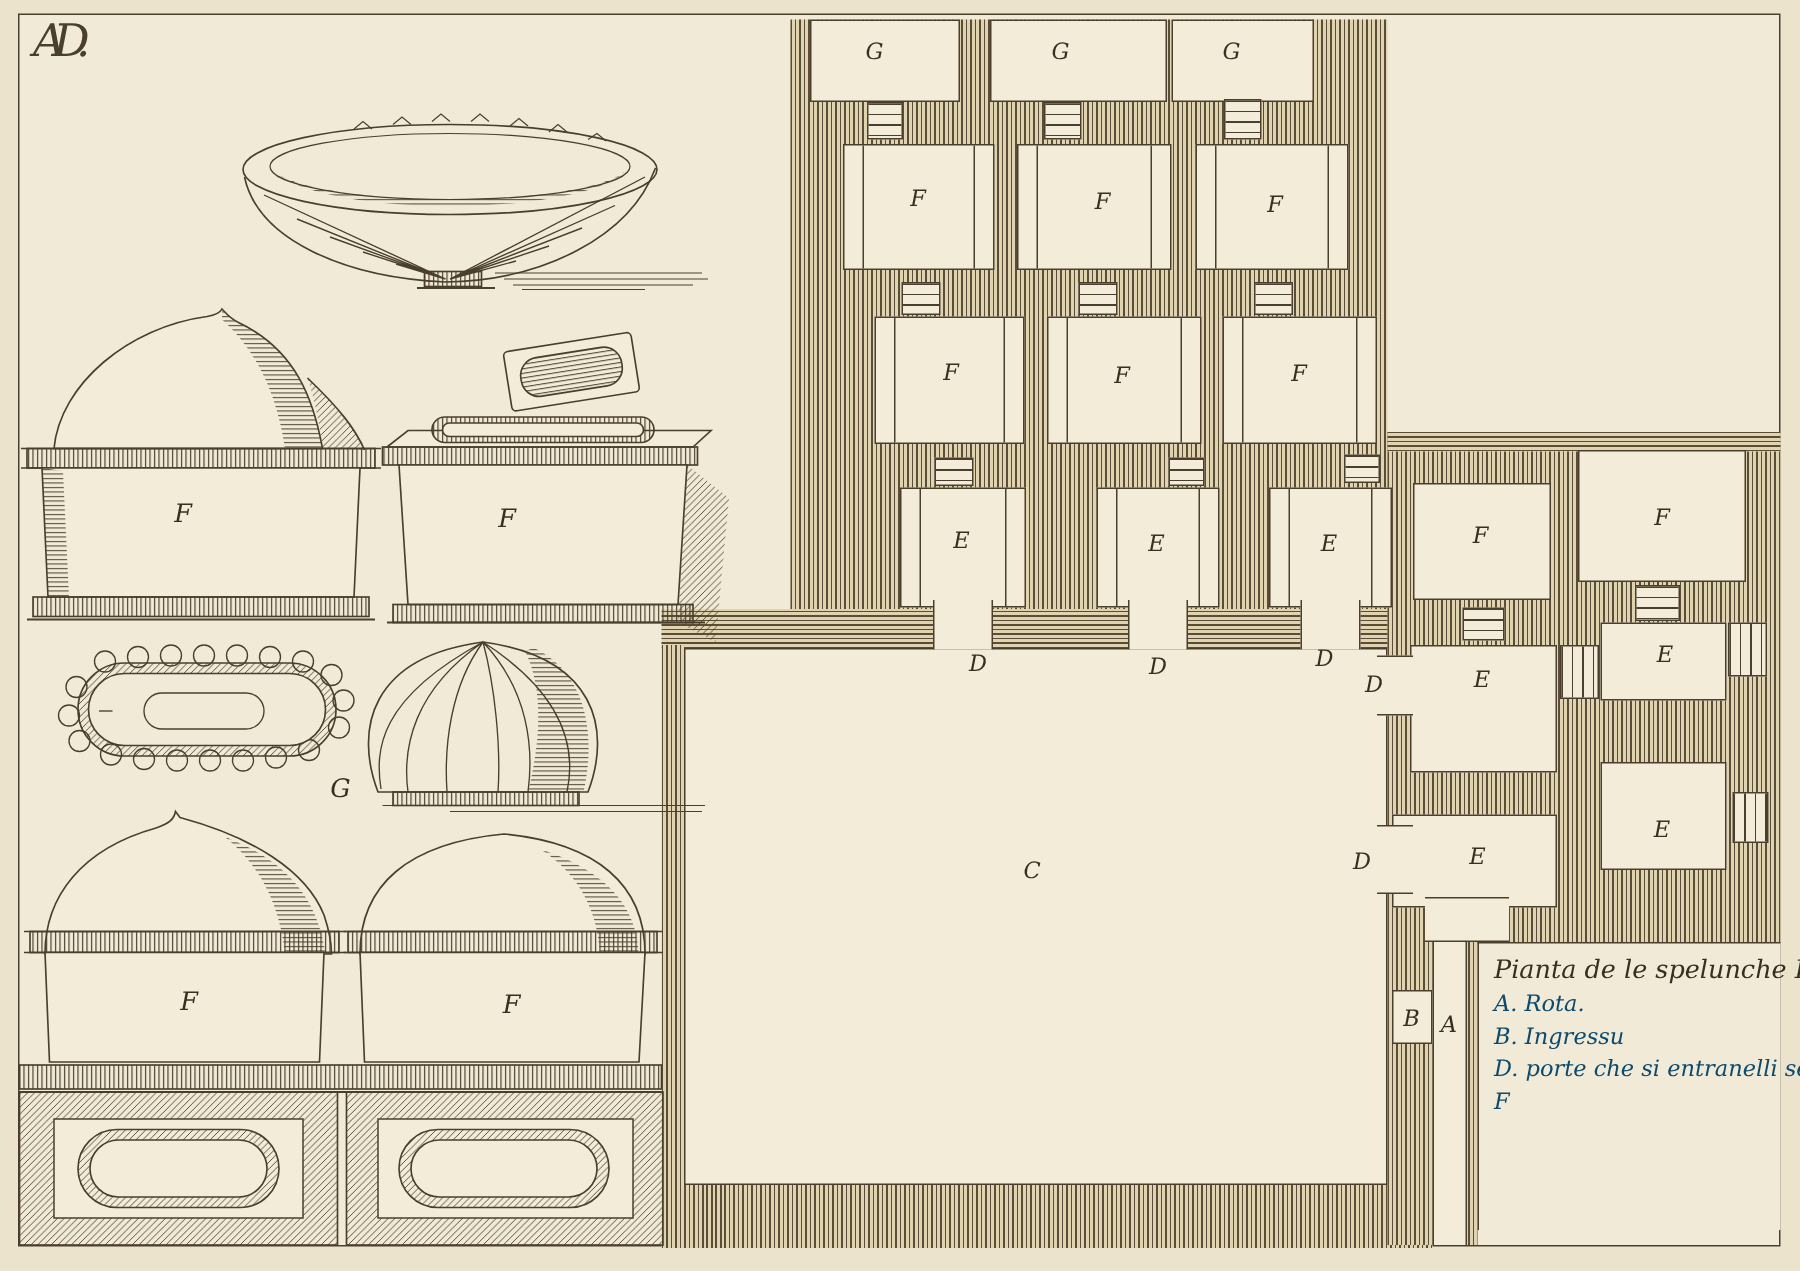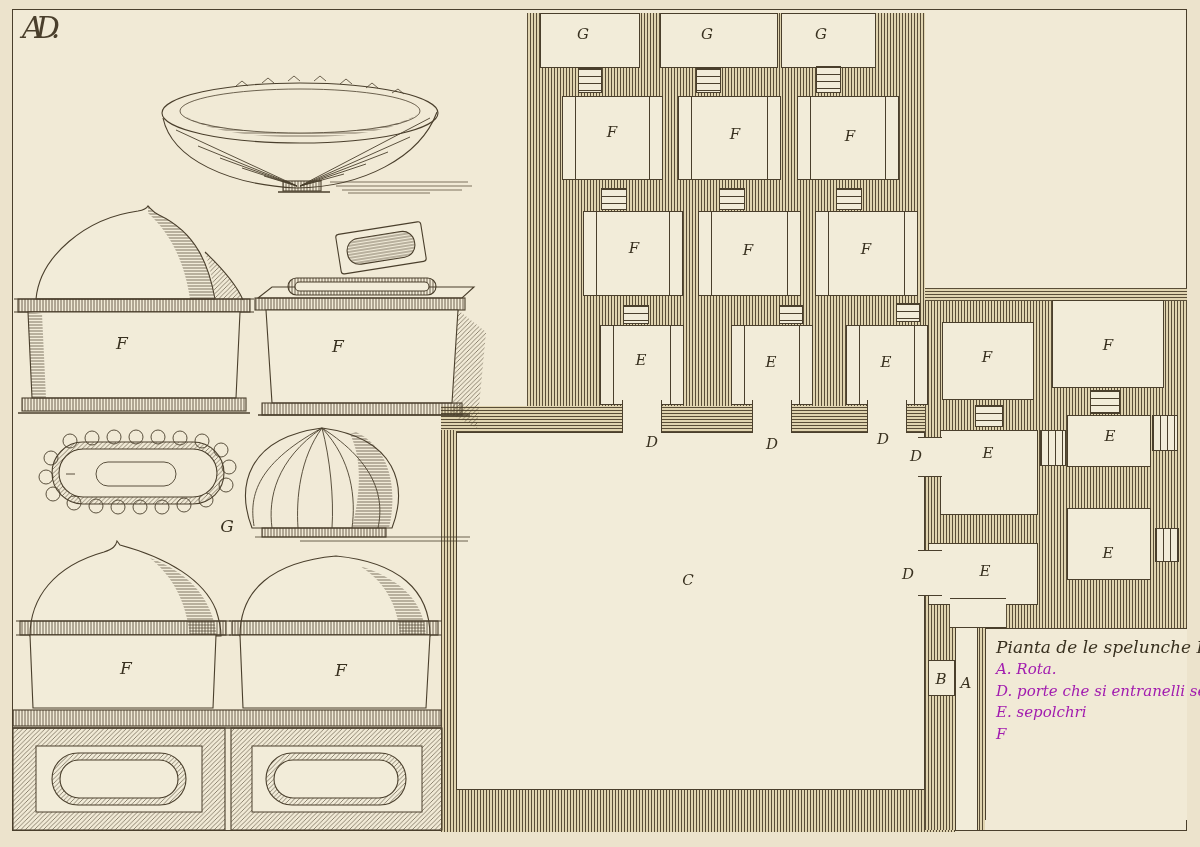--- a/index.html
+++ b/index.html
@@ -24,21 +24,21 @@
   .gaph{background:#f2ecd9;border-top:1px solid #4a3f2c;border-bottom:1px solid #4a3f2c;box-sizing:border-box;}
   .plan-letter{position:absolute;transform:translate(-50%,-50%);
         font:italic 15px "DejaVu Serif",serif;color:#38301f;}
   .fig-letter{font-size:17px;}
   #monogram{position:absolute;left:22px;top:10px;font:italic 30px "DejaVu Serif",serif;
         letter-spacing:-8px;color:#4a3f2c;}
   #legend-box{position:absolute;left:985px;top:628px;width:202px;height:192px;
         background:#f1ead6;border-top:1px solid #4a3f2c;border-left:1px solid #4a3f2c;
         box-sizing:border-box;padding:6px 0 0 10px;}
   .legend-title{font:italic 17px/24px "DejaVu Serif",serif;color:#38301f;white-space:nowrap;}
-  .legend-line{font:italic 15px/21.5px "DejaVu Serif",serif;color:#a21caf;white-space:nowrap;}
+  .legend-line{font:italic 15px/21.5px "DejaVu Serif",serif;color:#0c4a6e;white-space:nowrap;}
   svg{position:absolute;left:0;top:0;pointer-events:none;}
 </style>
 </head>
 <body>
 
 <div id="stage">
   <div id="plate"></div>
 
   <div id="monogram">AD.</div>
 
@@ -96,22 +96,22 @@
   <div class="abs gaph" style="left:918px;top:550px;width:24px;height:46px;"></div>
 
   <div class="abs gaph" style="left:950px;top:598px;width:56px;height:30px;"></div>
   <div class="abs gap" style="left:955px;top:628px;width:23px;height:202px;"></div>
   <div class="abs room" style="left:928px;top:660px;width:27px;height:36px;"></div>
 
   <div id="legend-box">
     <div class="legend-title">Pianta de le spelunche Regeë</div>
     <div>
         <div class="legend-line">A. Rota.</div>
+        <div class="legend-line">B. Ingressu</div>
         <div class="legend-line">D. porte che si entranelli sepolchri</div>
-        <div class="legend-line">E. sepolchri</div>
         <div class="legend-line">F</div>
       </div>
   </div>
 
   <svg width="1200" height="847" viewBox="0 0 1200 847">
     <defs>
       <pattern id="hv" width="3" height="3" patternUnits="userSpaceOnUse">
           <path d="M1,0V3" stroke="#4a3f2c" stroke-width="0.8"></path>
         </pattern>
       <pattern id="hh" width="4" height="3" patternUnits="userSpaceOnUse">

